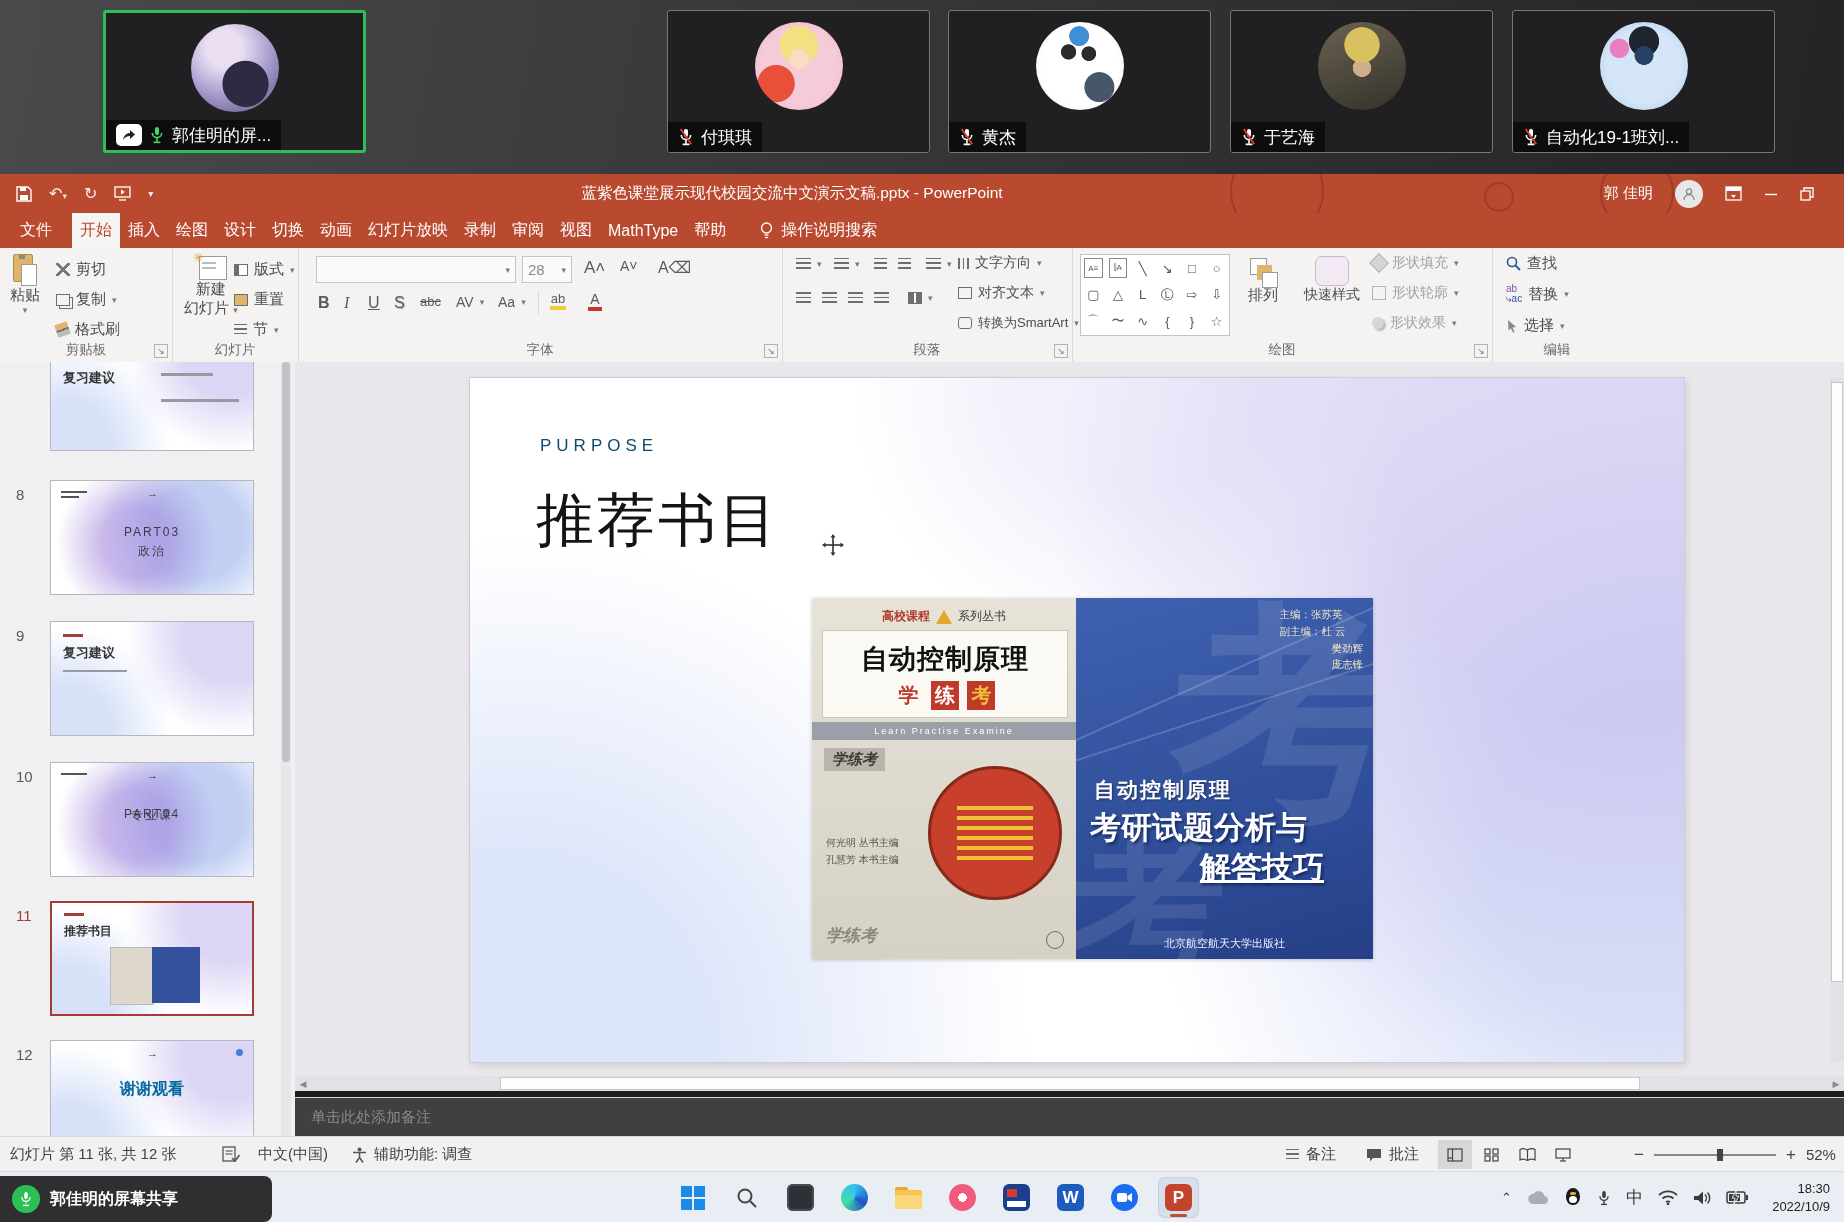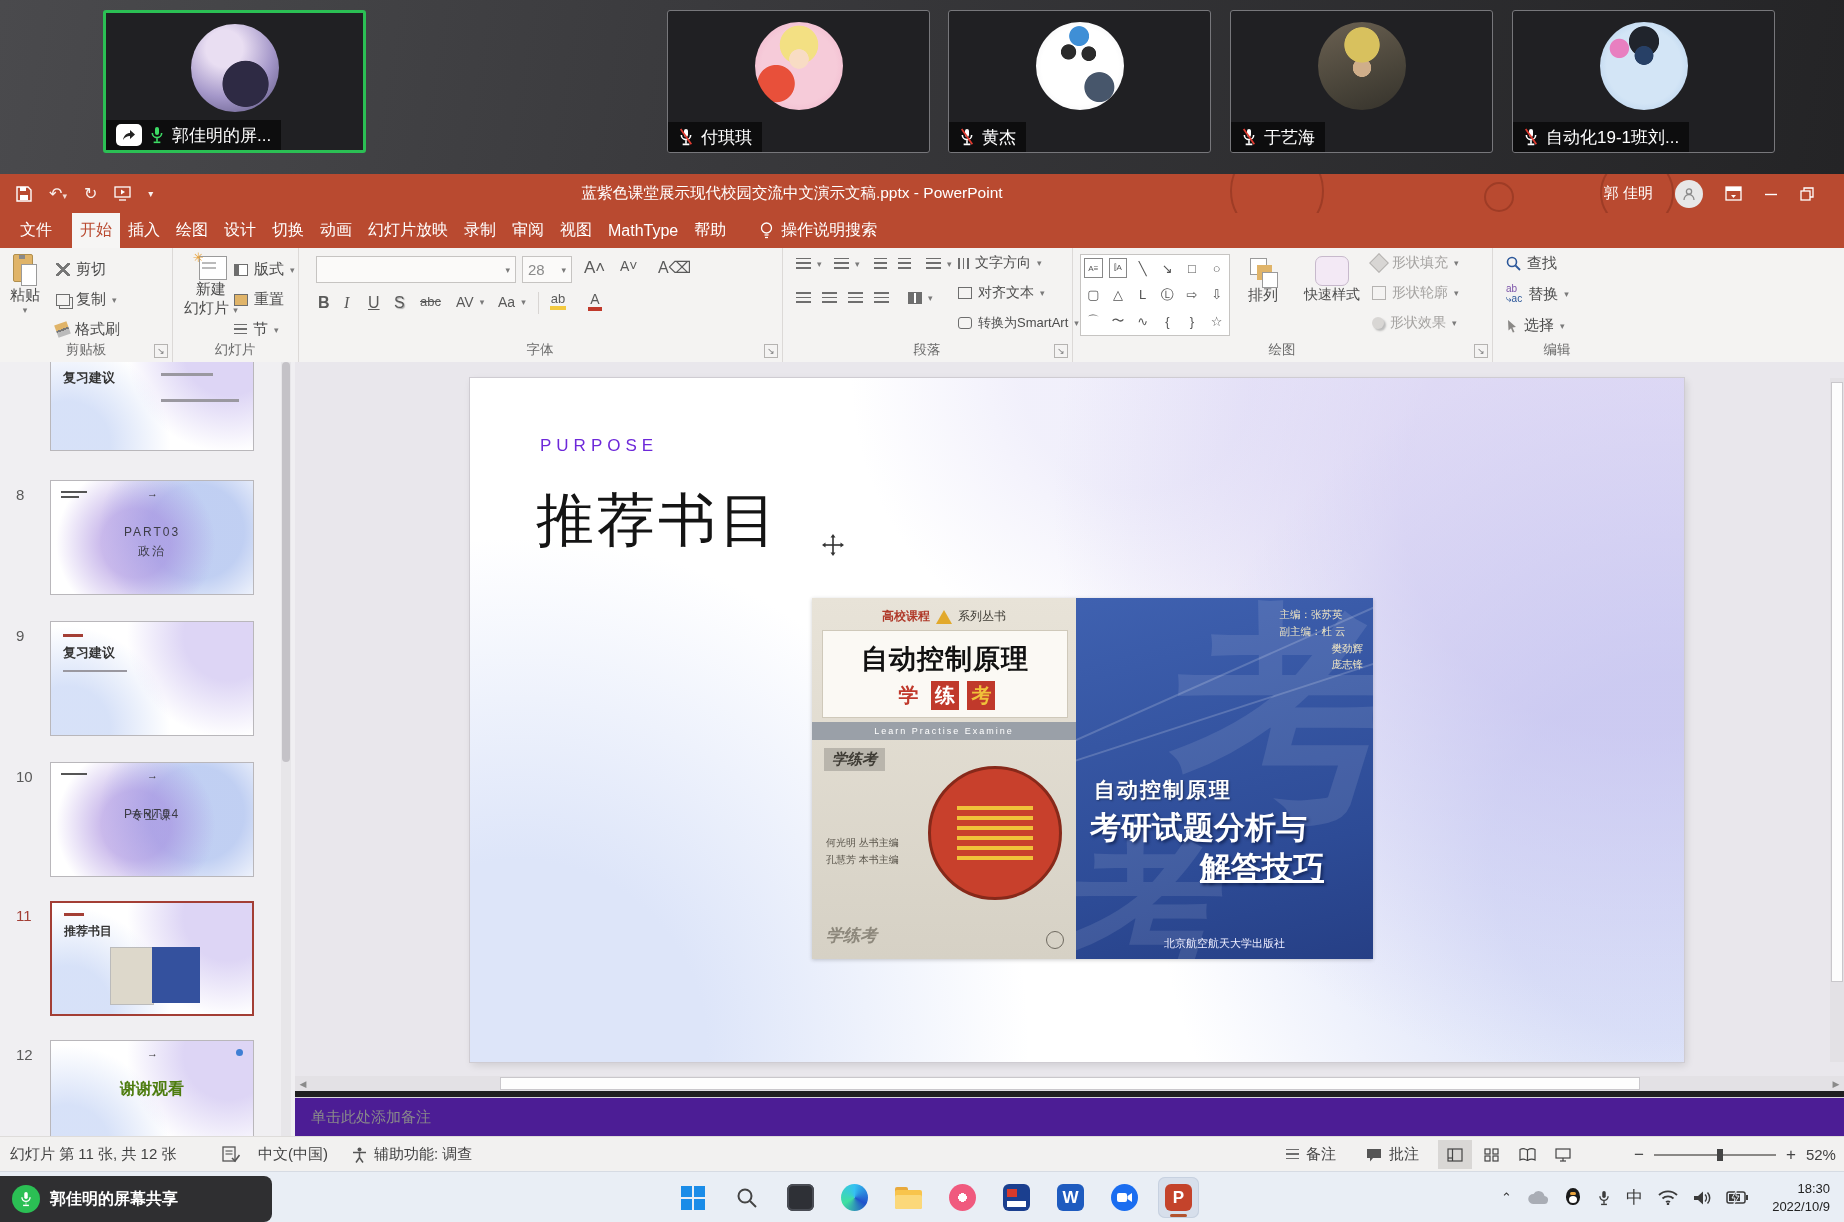--- a/index.html
+++ b/index.html
@@ -92,21 +92,21 @@
   #vscroll-panel .vthumb{position:absolute;left:1px;width:8px;background:#c4c2c7;border-radius:4px;}
 
   #editor{position:absolute;left:295px;top:362px;width:1549px;height:714px;background:#e9e7ec;}
   #slide{position:absolute;left:175px;top:16px;width:1214px;height:684px;background:#fff;
     box-shadow:0 0 0 1px #cfccd2,2px 3px 8px rgba(0,0,0,.12);overflow:hidden;}
   #slide .wash{position:absolute;inset:0;
     background:radial-gradient(circle at 96% 18%,rgba(190,180,235,.5) 0 18%,rgba(0,0,0,0) 45%),
                radial-gradient(circle at 99% 70%,rgba(175,190,240,.45) 0 14%,rgba(0,0,0,0) 40%),
                radial-gradient(circle at 4% 98%,rgba(170,190,240,.4) 0 14%,rgba(0,0,0,0) 38%),
                radial-gradient(circle at 55% 0%,rgba(200,195,240,.25) 0 12%,rgba(0,0,0,0) 30%);}
-  #kicker{position:absolute;left:70px;top:58px;font-size:17px;letter-spacing:5px;color:#6d28d9;}
+  #kicker{position:absolute;left:70px;top:58px;font-size:17px;letter-spacing:5px;color:#0c4a6e;}
   #slide-title{position:absolute;left:66px;top:104px;font-size:58px;font-weight:500;letter-spacing:3px;color:#141414;}
 
   #books{position:absolute;left:342px;top:220px;width:561px;height:361px;display:flex;box-shadow:0 1px 4px rgba(0,0,0,.2);}
   #book-l{position:relative;width:264px;height:361px;background:linear-gradient(#e8e3d8,#d6d1c5);overflow:hidden;}
   #book-r{position:relative;width:297px;height:361px;background:linear-gradient(165deg,#3f61b0 0%,#2d4b96 70%,#263f85 100%);overflow:hidden;color:#fff;}
   .wm{position:absolute;font-weight:bold;color:rgba(255,255,255,.10);font-family:"Liberation Serif","DejaVu Serif",serif;}
   .bl-banner{position:absolute;left:0;top:10px;width:100%;display:flex;align-items:center;justify-content:center;gap:6px;font-size:12px;}
   .tri-badge{width:0;height:0;border-left:8px solid rgba(0,0,0,0);border-right:8px solid rgba(0,0,0,0);border-bottom:14px solid #e2a92c;}
   .bl-titlebox{position:absolute;left:10px;top:32px;width:244px;height:86px;background:#fbf9f4;border:1px solid #cfc9ba;text-align:center;}
   .xlk{display:inline-block;margin:0 2px;padding:1px 4px;font-weight:bold;font-size:20px;}
@@ -126,21 +126,21 @@
   .br-big{position:absolute;left:14px;top:210px;font-size:31px;font-weight:bold;line-height:1.3;text-shadow:2px 2px 3px rgba(10,25,70,.7);}
   .br-pub{position:absolute;left:0;bottom:8px;width:100%;text-align:center;font-size:11px;color:#eef;}
   .cable{position:absolute;width:160%;height:2px;background:rgba(255,255,255,.18);transform:rotate(-24deg);transform-origin:left;}
 
   #hscroll{position:absolute;left:295px;top:1076px;width:1549px;height:15px;background:#e3e1e5;}
   #hscroll .ht{position:absolute;left:205px;top:1px;width:1140px;height:13px;background:#fdfdfd;border:1px solid #c9c7cb;box-sizing:border-box;}
   .scr-arrow{position:absolute;top:0;width:16px;height:15px;color:#8a8a8a;font-size:9px;display:flex;align-items:center;justify-content:center;}
   #vscroll-main{position:absolute;left:1830px;top:378px;width:14px;height:684px;background:#e3e1e5;}
   #vscroll-main .vthumb{position:absolute;left:1px;top:4px;width:12px;height:600px;background:#fdfdfd;border:1px solid #c9c7cb;box-sizing:border-box;}
 
-  #notesbar{position:absolute;left:295px;top:1097px;width:1549px;height:39px;background:#4c1d95;border-top:1px solid #d9d7db;
+  #notesbar{position:absolute;left:295px;top:1097px;width:1549px;height:39px;background:#404040;border-top:1px solid #d9d7db;
     display:flex;align-items:center;padding-left:16px;box-sizing:border-box;font-size:15px;color:#8a8a8a;}
 
   
   #statusbar{position:absolute;left:0;top:1136px;width:1844px;height:35px;background:#f2f1f0;border-top:1px solid #dedcda;
     font-size:15px;color:#424242;}
   .sb{position:absolute;top:0;height:35px;display:flex;align-items:center;gap:7px;}
   .viewbtn{width:34px;height:29px;display:flex;align-items:center;justify-content:center;}
   .viewbtn.on{background:#d9d7d5;}
   #zoomtrack{position:relative;width:122px;height:2px;background:#8a8886;}
   #zoomthumb{position:absolute;left:52%;top:-5px;width:6px;height:12px;background:#444;}
@@ -601,21 +601,21 @@
       <div class="tinybar" style="left:12px;top:10px;width:20px;height:3px;background:#a33e35;"></div>
       <div style="position:absolute;left:12px;top:20px;font-size:12px;font-weight:bold;color:#333;">推荐书目</div>
       <div style="position:absolute;left:58px;top:44px;width:42px;height:56px;background:#ddd8cb;border:1px solid #bbb;"></div>
       <div style="position:absolute;left:100px;top:44px;width:48px;height:56px;background:#34519e;"></div>
     </div>
 
     <div class="thumbnum" style="top:684px;">12</div>
     <div class="thumb" style="top:678px;">
       <div class="blobs-soft"></div>
       <div class="arrow-mini" style="left:96px;top:6px;">→</div>
-      <div style="position:absolute;left:0;right:0;top:38px;text-align:center;font-size:16px;font-weight:bold;color:#4d7c0f;">谢谢观看</div>
+      <div style="position:absolute;left:0;right:0;top:38px;text-align:center;font-size:16px;font-weight:bold;color:#0369a1;">谢谢观看</div>
       <div style="position:absolute;right:10px;top:8px;width:7px;height:7px;border-radius:50%;background:#3f7fd4;"></div>
     </div>
   </div>
   <div id="vscroll-panel">
     <div class="vthumb" style="top:0;height:400px;"></div>
   </div>
 
   <div id="editor">
     <div id="slide">
       <div class="wash"></div>

